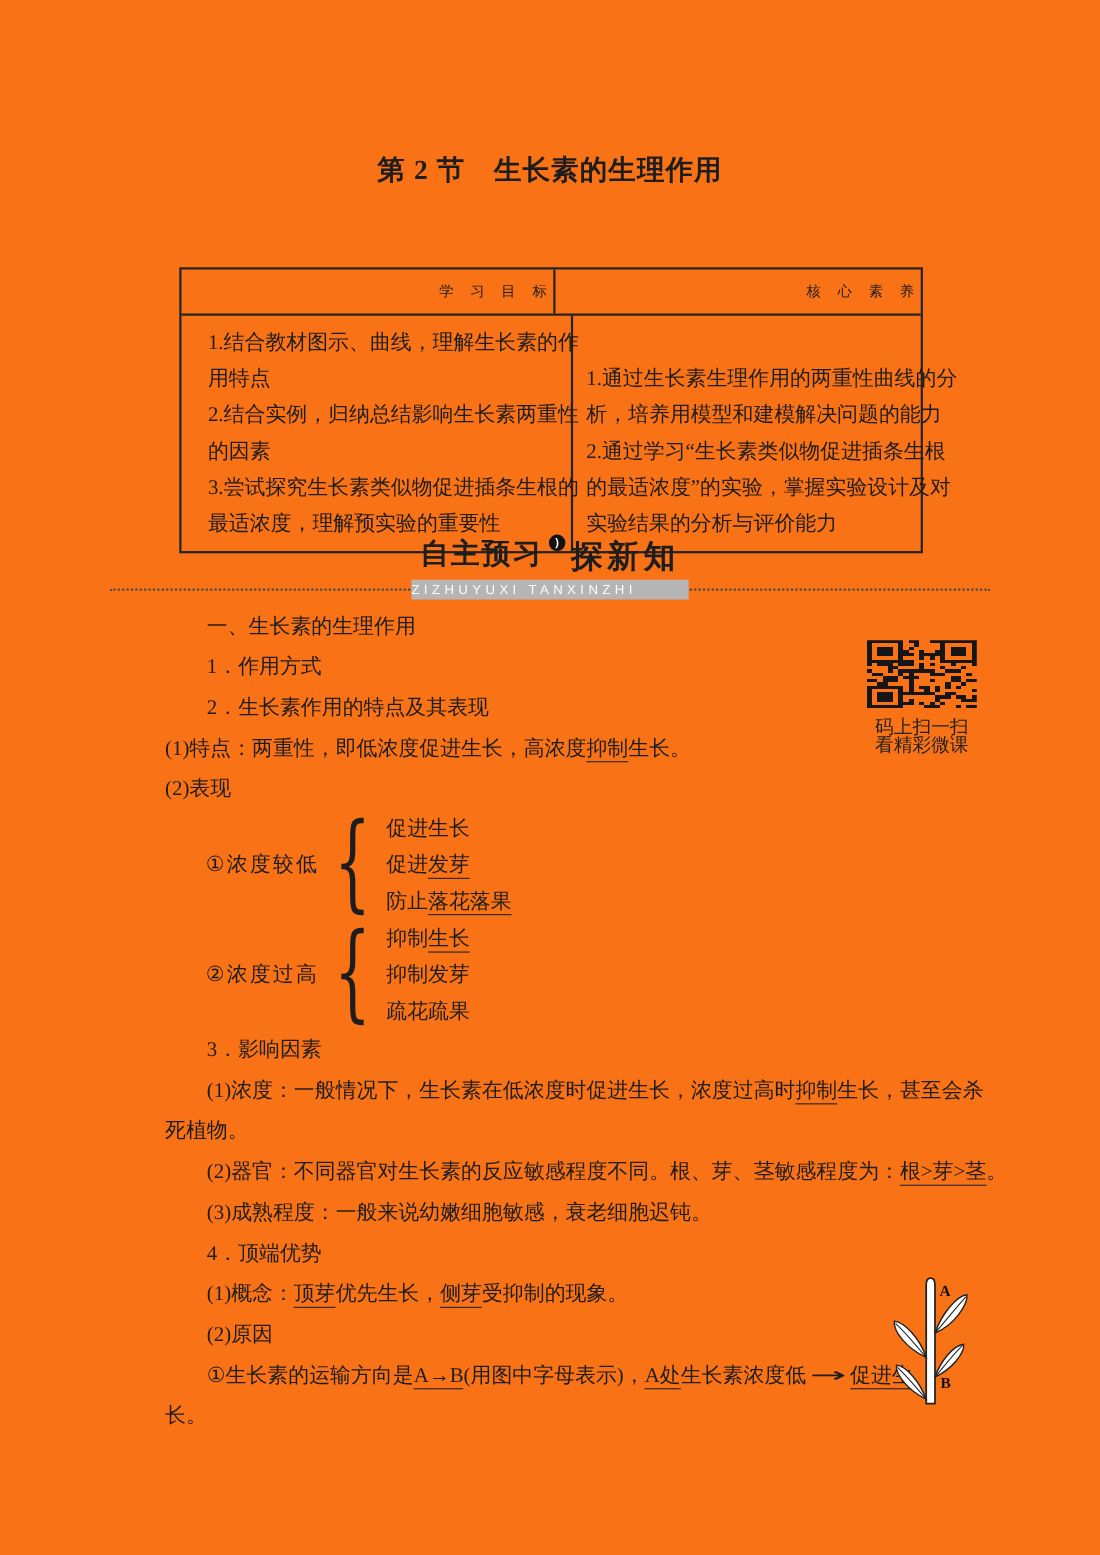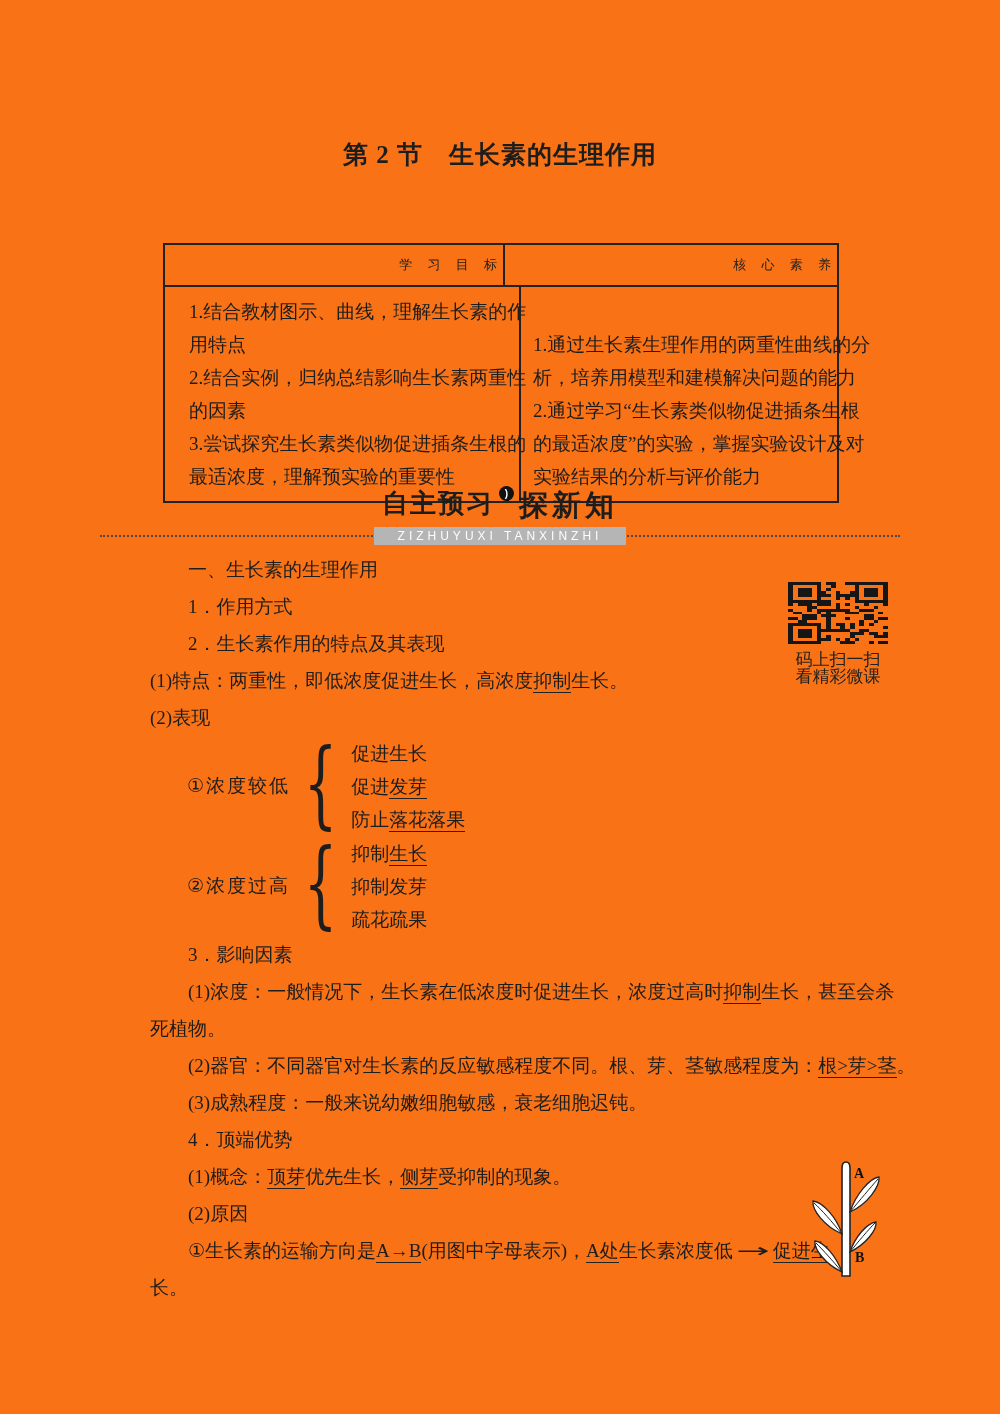--- a/index.html
+++ b/index.html
@@ -29,21 +29,21 @@
   .banner-title { display:flex; justify-content:center; gap:5px;
     font-family:"Liberation Sans","DejaVu Sans",sans-serif; }
   .bt1 { font-size:26px; font-weight:700; letter-spacing:2px; }
   .bt2 { font-size:29px; font-weight:700; letter-spacing:4px; }
   .banner-icon { width:15px; height:15px; border-radius:50%; background:#111; color:#fff;
     display:inline-flex; align-items:center; justify-content:center;
     font-size:10px; font-weight:bold; line-height:15px; }
   .banner-sub-row { position:relative; height:20px; margin-top:1px; }
   .dotted-line { position:absolute; left:100px; right:100px; top:8px; border-top:2px dotted #4a4a4a; }
   .banner-sub { position:relative; margin:0 auto; width:252px; height:18px; background:#b5b5b5;
-    color:#fdfdfd; text-align:center; font-size:12px; line-height:18px; letter-spacing:4px;
+    color:#fdfdfd; font-size:12px; line-height:18px; letter-spacing:4px;
     font-family:"Liberation Sans","DejaVu Sans",sans-serif; }
   
   .qr-block { position:absolute; left:786px; top:582px; width:104px; text-align:center; }
   .qr-caption { margin-top:3px; font-size:17px; line-height:17px; color:#222; }
   
   .content { position:absolute; left:150px; top:551px; width:716px; font-size:19px; }
   .line { line-height:37px; white-space:nowrap; }
   .line.indent { padding-left:38px; }
   .u { border-bottom:1.5px solid #222; padding-bottom:1px; }
   .arrow { display:inline-block; transform:scaleX(2.1); margin:0 12px;

